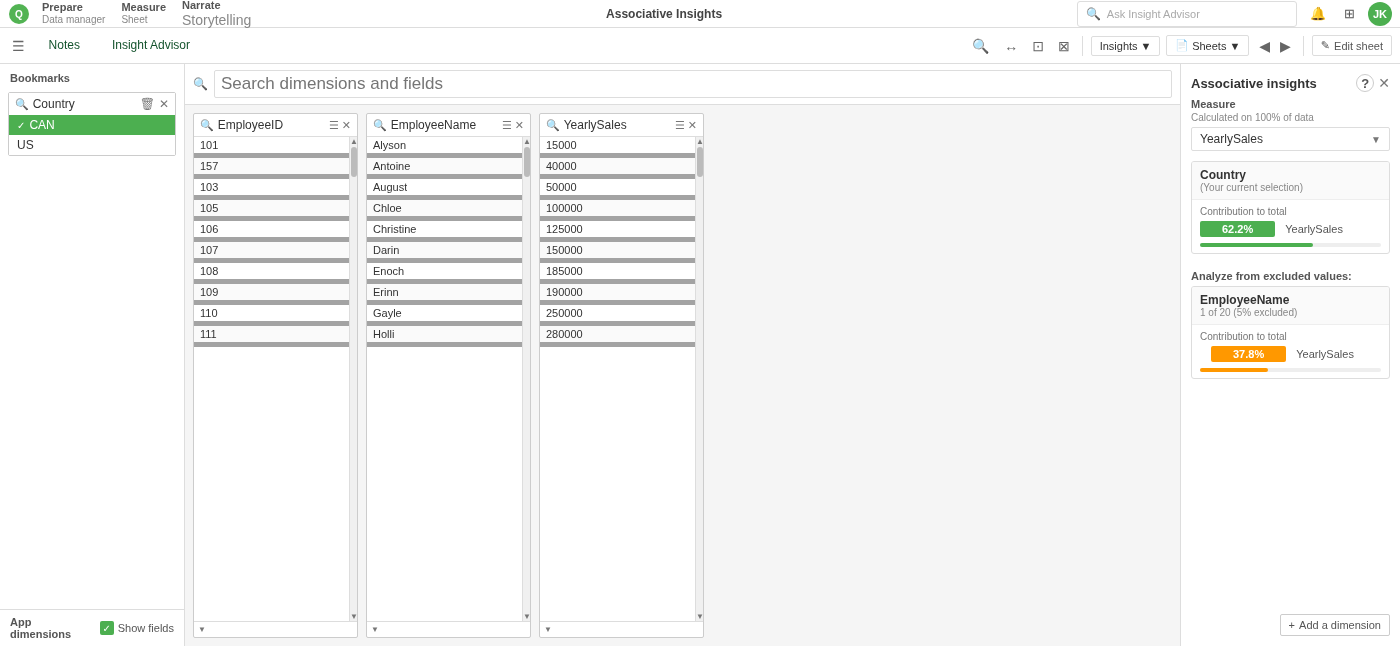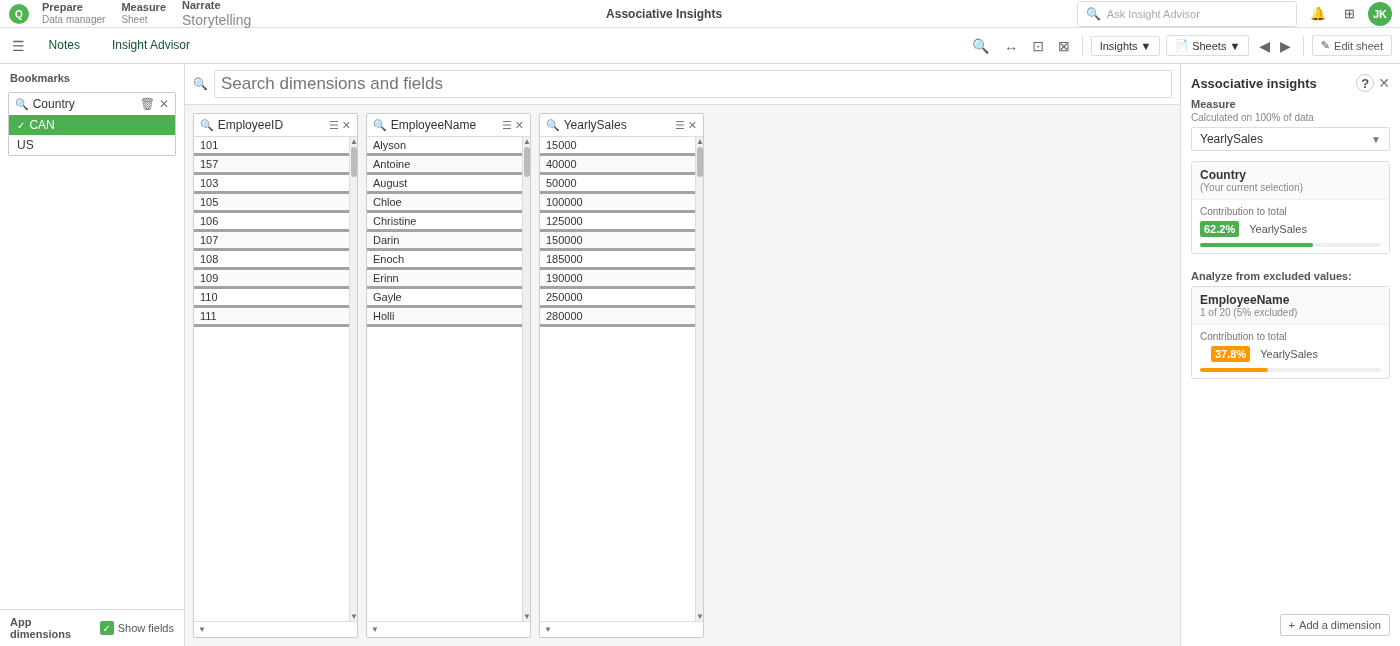--- a/index.html
+++ b/index.html
@@ -44,21 +44,21 @@
     .checkmark-box { width: 14px; height: 14px; background: #4caf50; border-radius: 2px; display: flex; align-items: center; justify-content: center; color: #fff; font-size: 10px; }
 
     
     .dimensions-area { flex: 1; padding: 8px; display: flex; gap: 8px; overflow: hidden; background: #f5f5f5; }
     .dim-table { background: #fff; border: 1px solid #ccc; border-radius: 2px; width: 165px; display: flex; flex-direction: column; }
     .dim-table-header { display: flex; align-items: center; padding: 4px 6px; border-bottom: 1px solid #ddd; gap: 4px; }
     .dim-search-icon { color: #999; font-size: 11px; }
     .dim-table-title { flex: 1; font-size: 12px; color: #333; font-weight: 500; }
     .dim-table-icons { display: flex; gap: 3px; }
     .dim-icon-btn { background: none; border: none; cursor: pointer; font-size: 11px; color: #777; }
-    .dim-row { display: flex; align-items: center; padding: 2px 6px; font-size: 11px; border-bottom: 3px solid #a3a3a3; }
+    .dim-row { display: flex; align-items: center; padding: 2px 6px; font-size: 11px; border-bottom: 5px solid #a3a3a3; }
     .dim-row:nth-child(even) { background: #fafafa; }
     .dim-row-value { color: #333; white-space: nowrap; overflow: hidden; text-overflow: ellipsis; }
     .dim-scroll-btn { background: none; border: none; cursor: pointer; font-size: 8px; color: #777; }
     .dim-table-inner { display: flex; flex: 1; }
     .dim-table-rows { flex: 1; }
     .dim-footer { display: flex; align-items: center; padding: 3px 4px; border-top: 1px solid #ddd; }
     .dim-footer-btn { background: none; border: none; cursor: pointer; font-size: 8px; color: #777; }
 
     
     .right-panel { width: 220px; background: #fff; border-left: 1px solid #ddd; display: flex; flex-direction: column; padding: 10px; }
@@ -76,21 +76,21 @@
     .dropdown-arrow { font-size: 10px; color: #777; }
 
     
     .insight-card { border: 1px solid #ddd; border-radius: 3px; margin-bottom: 8px; overflow: hidden; }
     .insight-card-header { padding: 6px 8px; background: #fafafa; border-bottom: 1px solid #eee; }
     .insight-card-title { font-size: 12px; font-weight: 600; color: #333; }
     .insight-card-sub { font-size: 10px; color: #888; }
     .insight-card-body { padding: 6px 8px; }
     .contribution-row { display: flex; align-items: center; gap: 6px; margin-top: 4px; }
     .contribution-label { font-size: 10px; color: #777; }
-    .contribution-badge { padding: 2px 4px; border-radius: 2px; font-size: 11px; font-weight: 600; }
+    .contribution-badge { padding: 2px 22px; border-radius: 2px; font-size: 11px; font-weight: 600; }
     .badge-green { background: #4caf50; color: #fff; }
     .badge-orange { background: #ff9800; color: #fff; margin-left: 11px; }
     .contribution-dim { font-size: 11px; color: #555; margin-left: 4px; }
 
     
     .excluded-header { font-size: 11px; font-weight: 600; color: #555; margin: 8px 0 4px; }
 
     
     .add-dim-row { display: flex; align-items: center; justify-content: flex-end; margin-top: auto; padding-top: 8px; }
     .add-dim-btn { display: flex; align-items: center; gap: 4px; background: none; border: 1px solid #ccc; border-radius: 2px; padding: 4px 8px; cursor: pointer; font-size: 11px; color: #555; }

